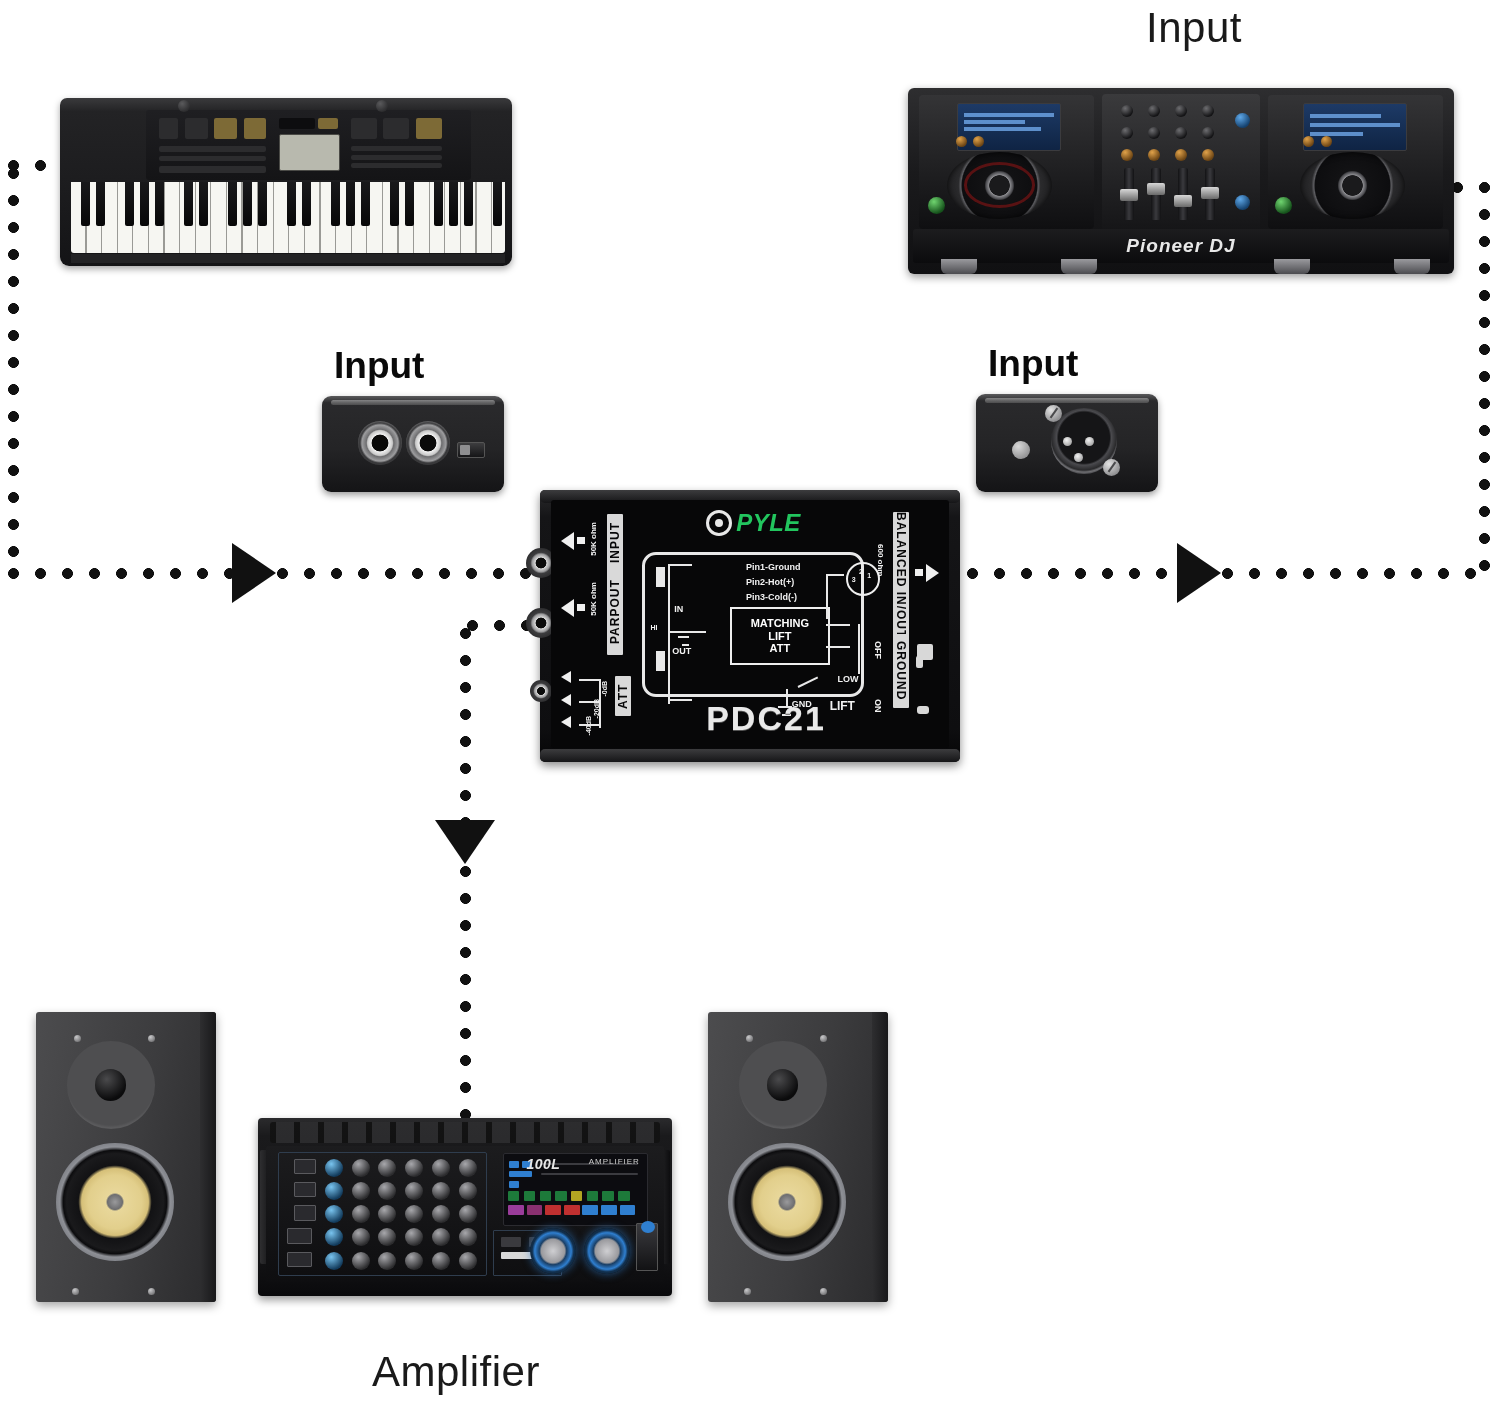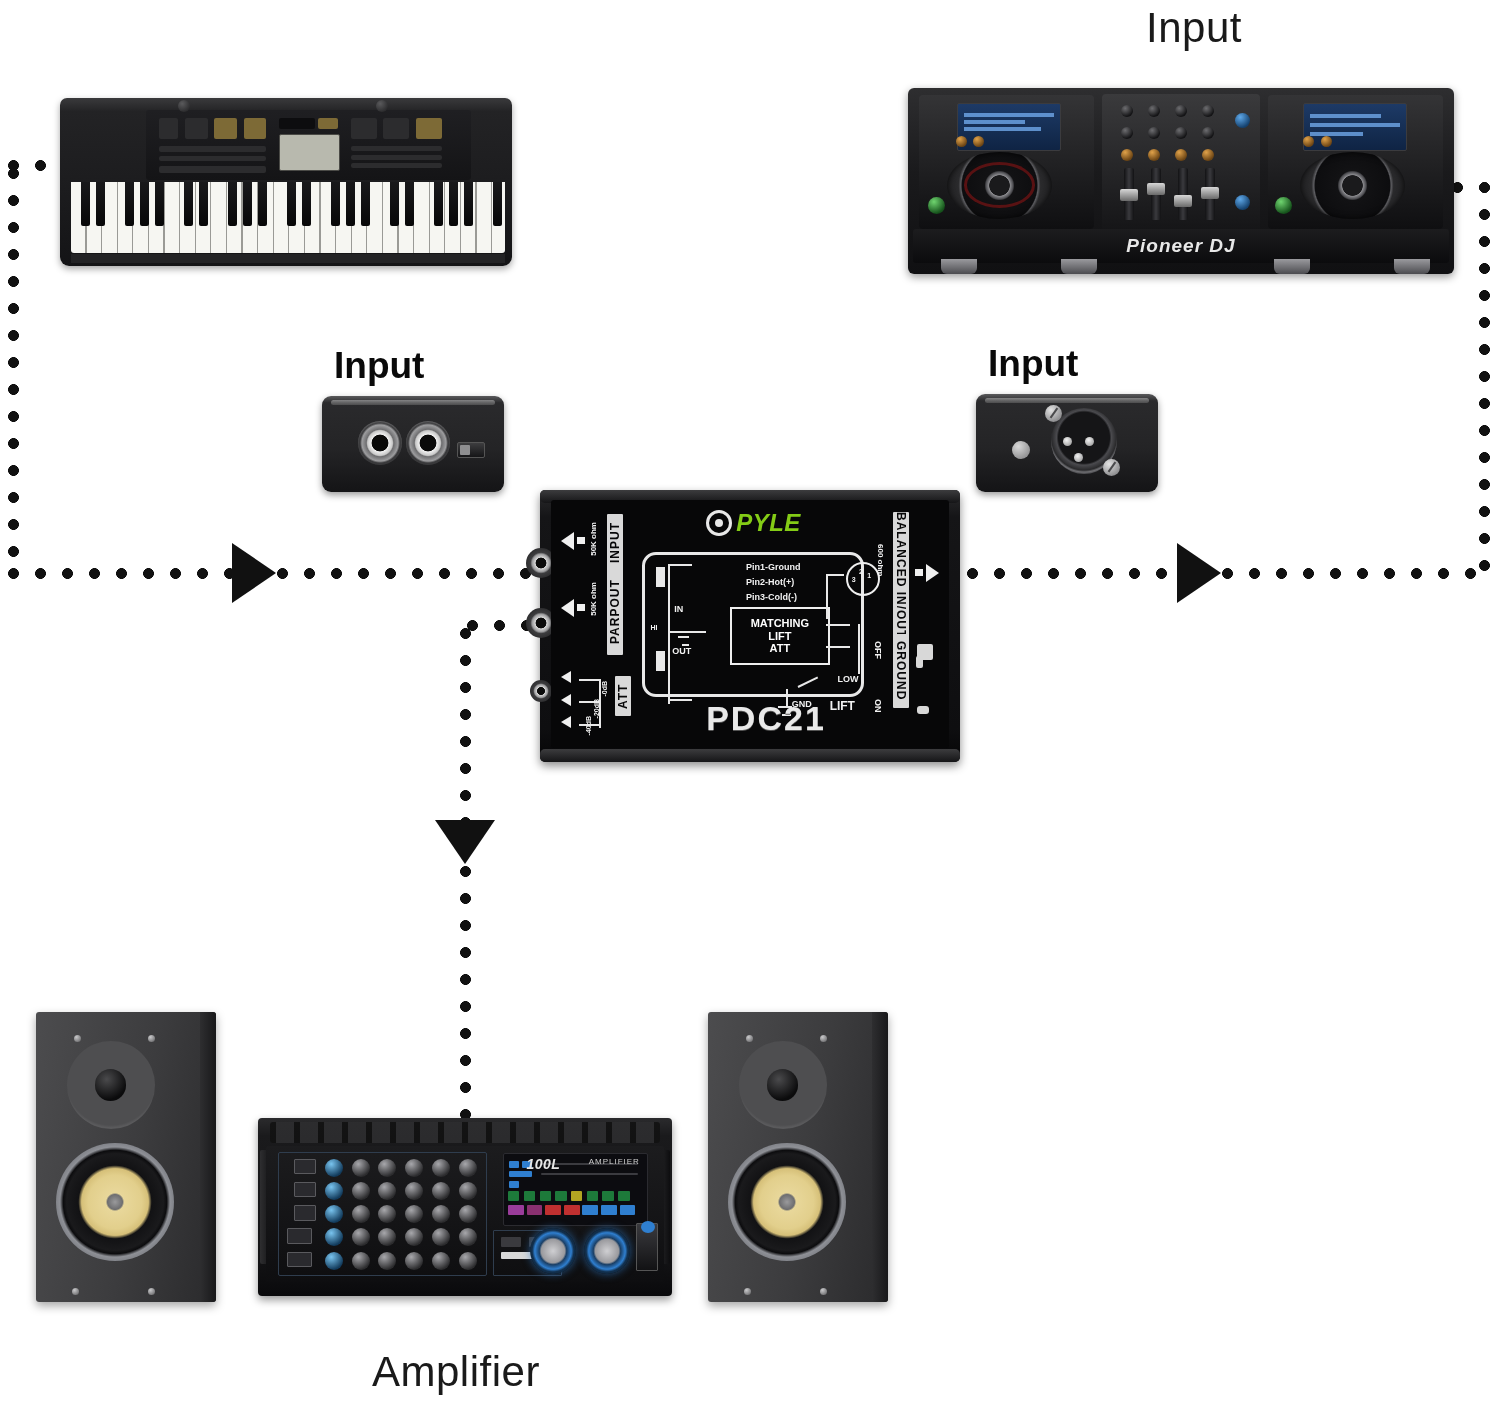--- a/index.html
+++ b/index.html
@@ -414,21 +414,21 @@
     position:absolute;
     color:#e9e9e9;
     font-weight:bold;
     letter-spacing:2px;
     text-shadow:0 1px 0 #555;
   }
   .di-logo {
     position:absolute;
     display:flex;
     align-items:center;
-    color:#84cc16;
+    color:#22c55e;
     font-weight:bold;
     font-style:italic;
     letter-spacing:0.5px;
   }
   .di-logo-mark {
     position:relative;
     border-radius:50%;
     border:3px solid #e8e8e8;
     margin-right:4px;
   }

